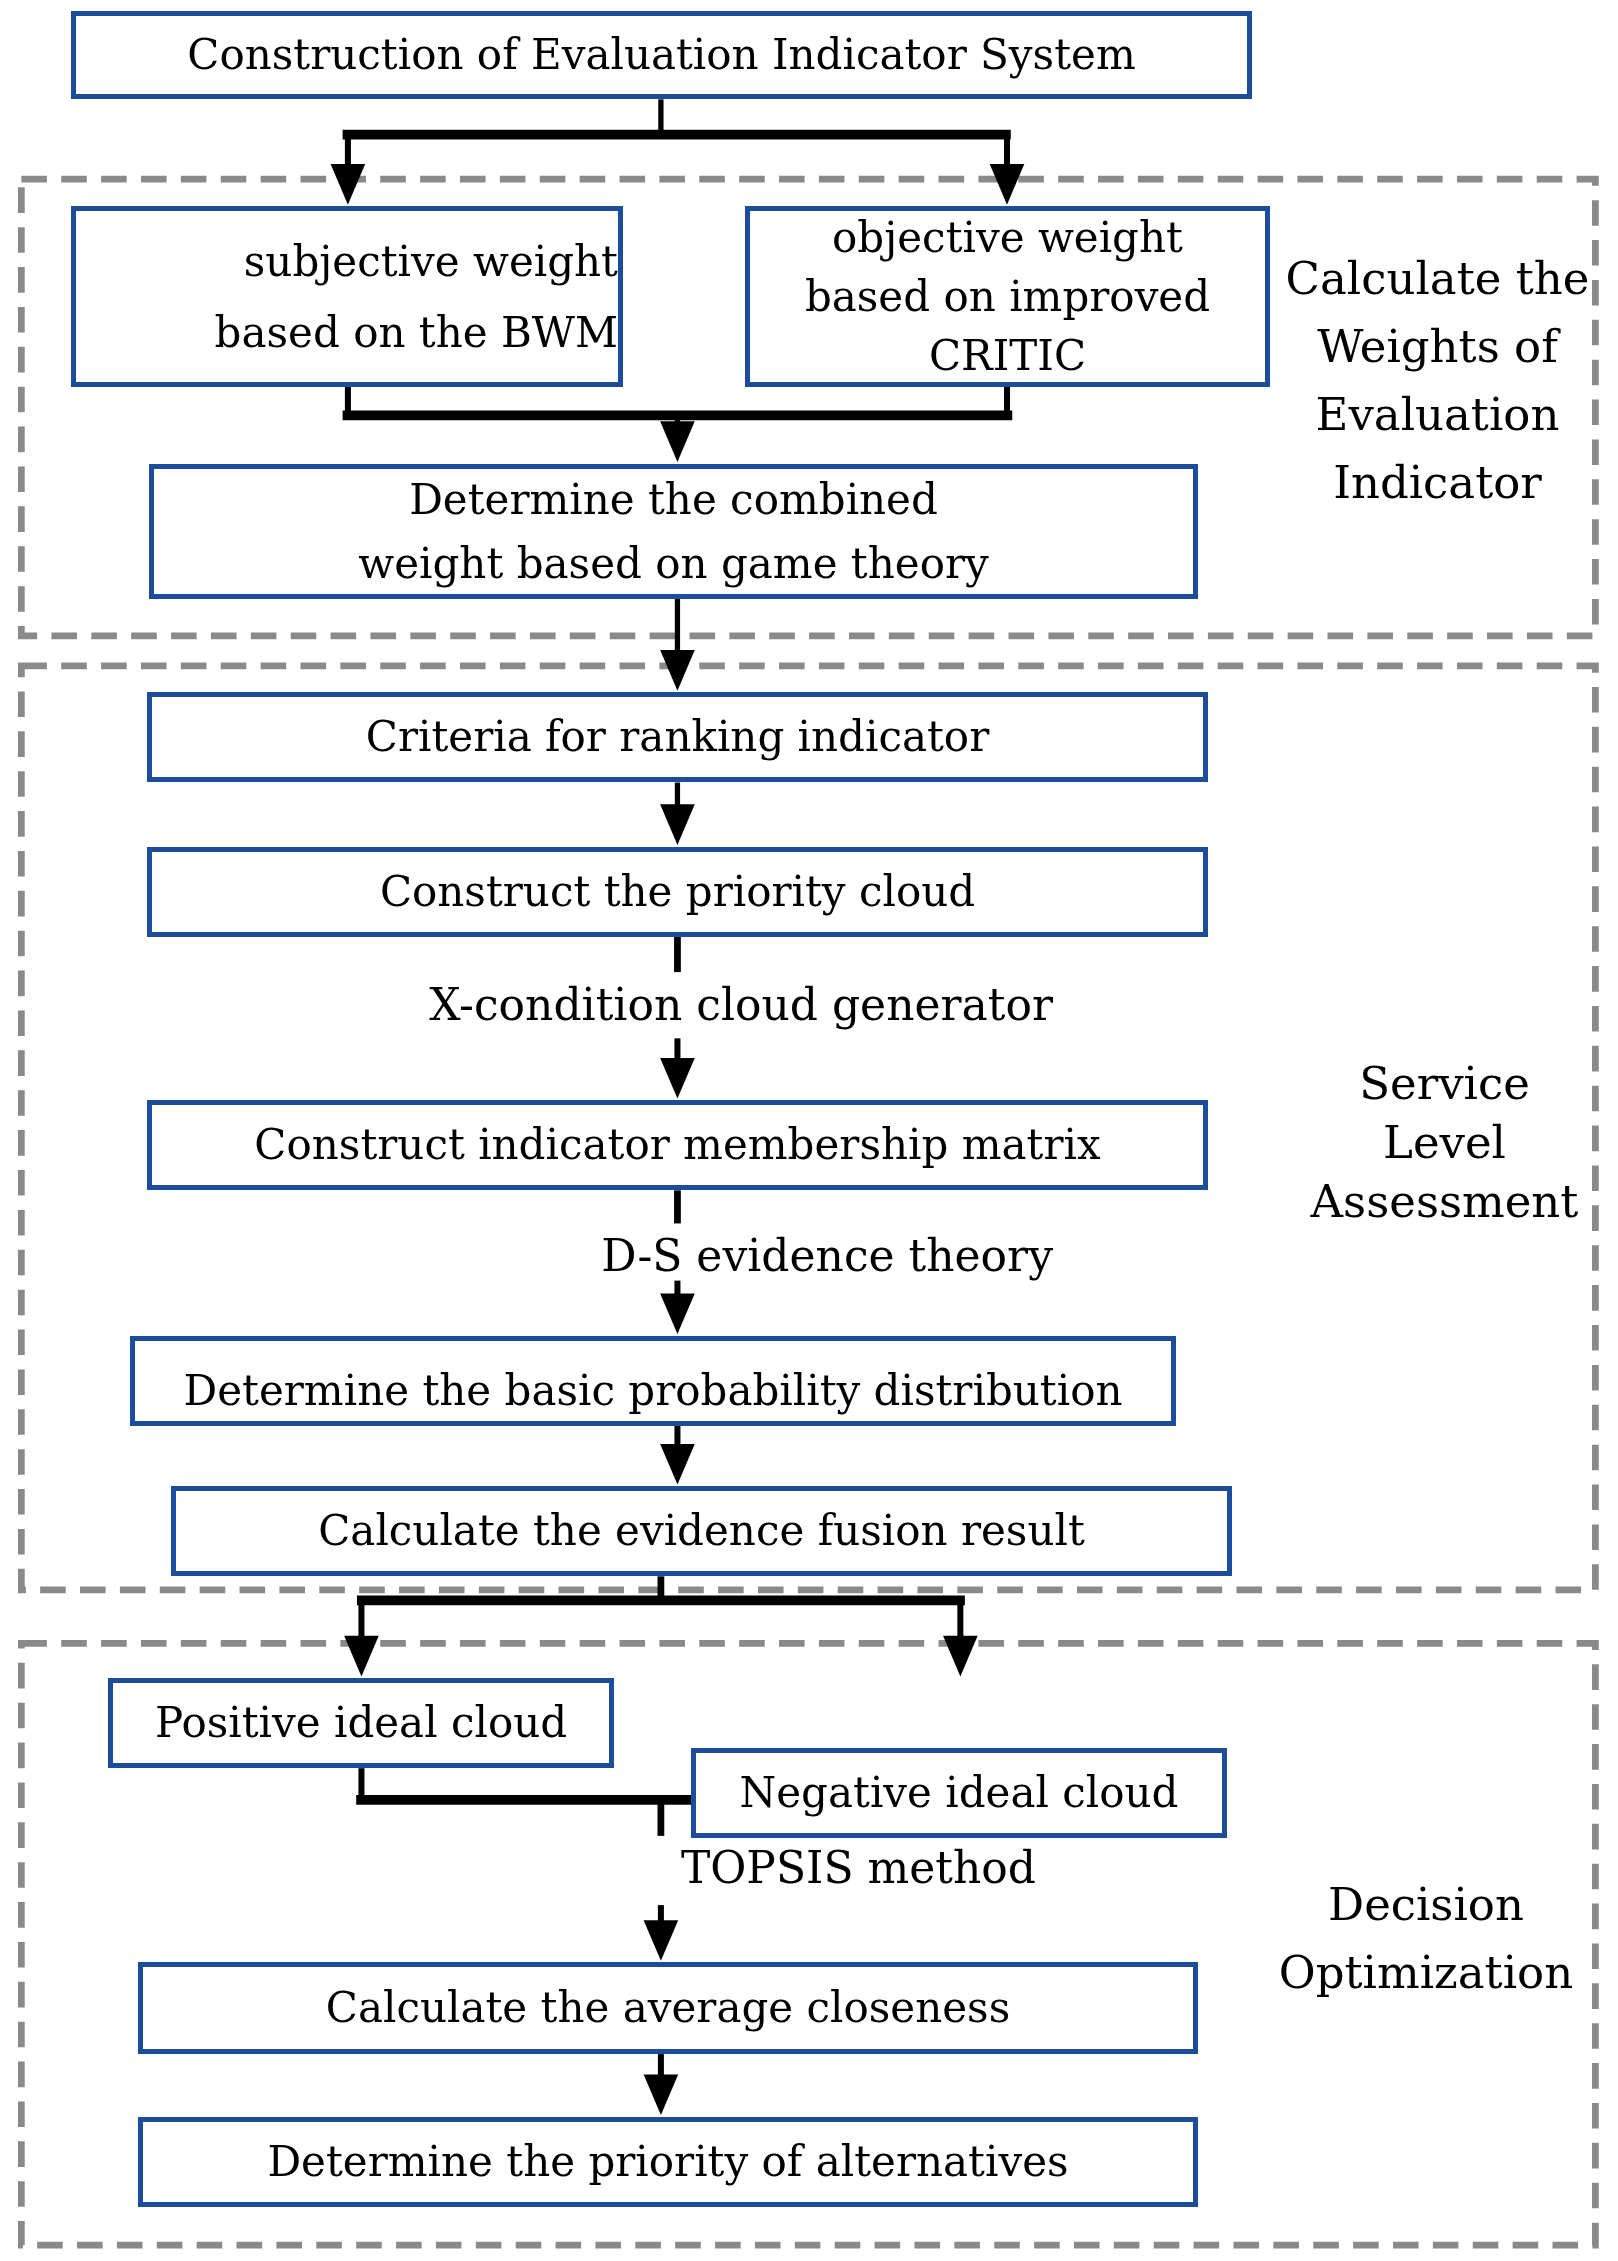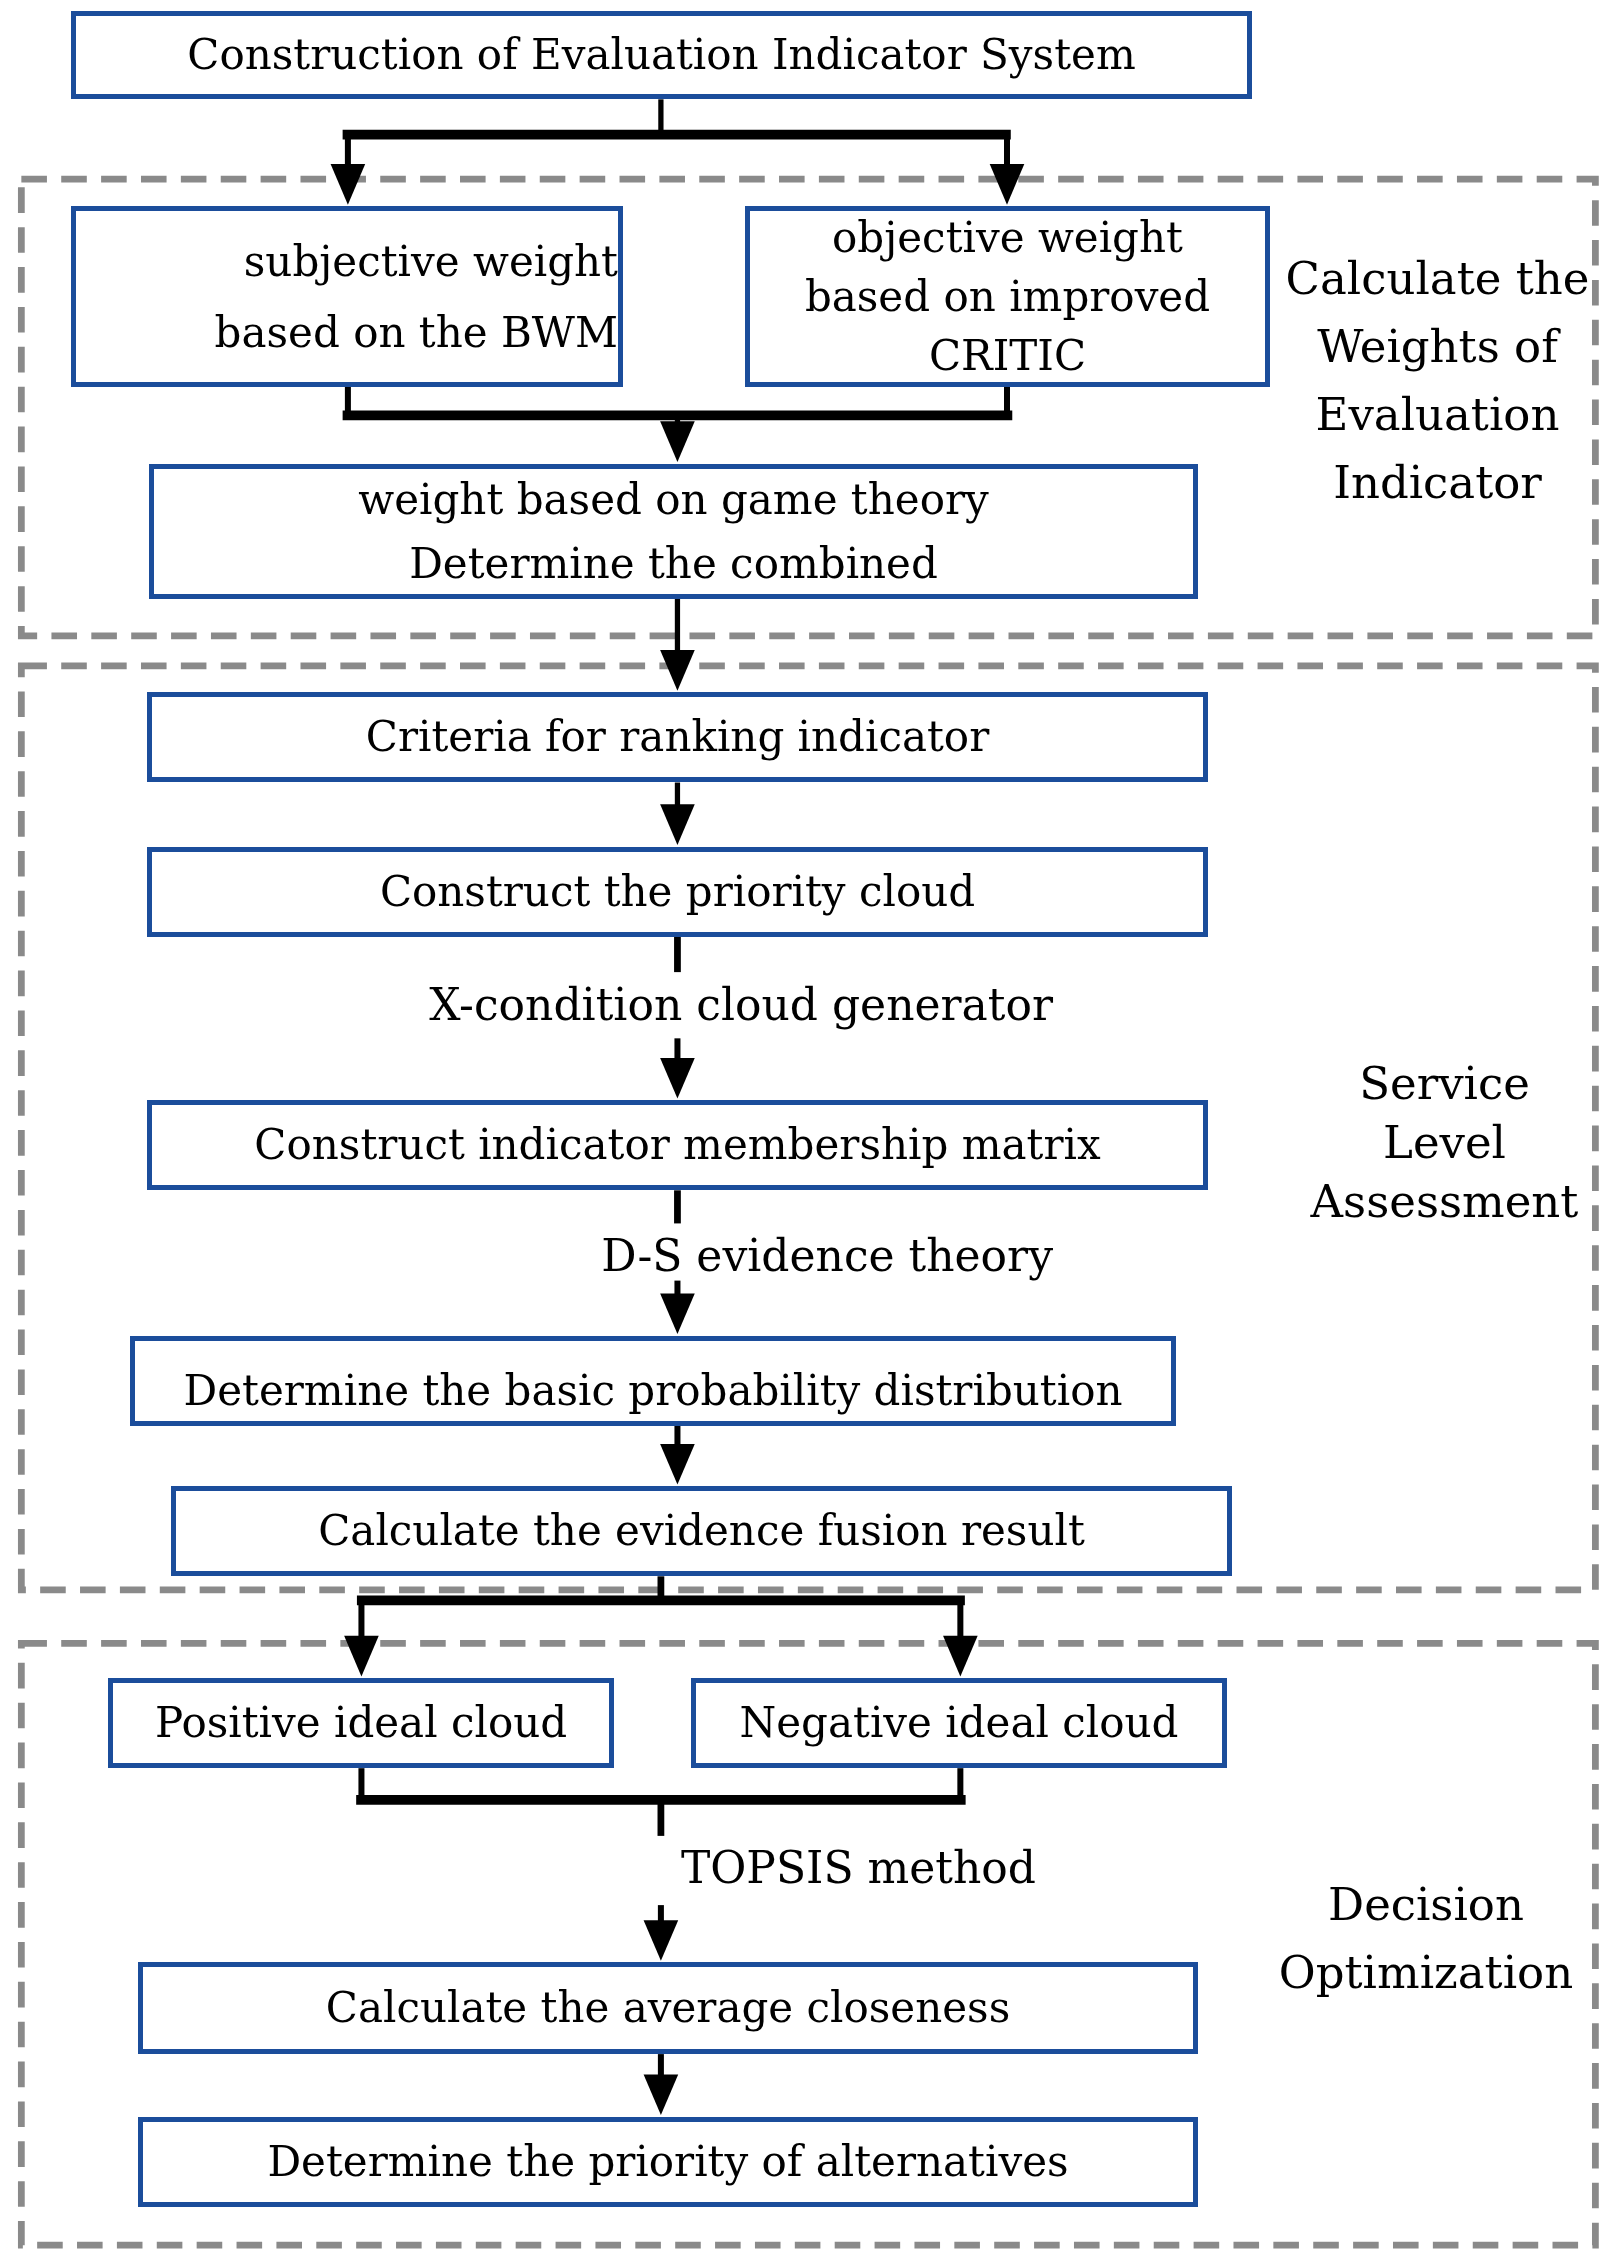--- a/index.html
+++ b/index.html
@@ -138,22 +138,22 @@
     <div class="ln">based on the BWM</div>
   </div>
 
   <div class="node lh78" style="left:745px; top:206px; width:525px; height:181px;">
     <div class="ln">objective weight</div>
     <div class="ln">based on improved</div>
     <div class="ln">CRITIC</div>
   </div>
 
   <div class="node lh85" style="left:149px; top:464px; width:1049px; height:135px;">
+    <div class="ln">Determine the combined</div>
     <div class="ln">weight based on game theory</div>
-    <div class="ln">Determine the combined</div>
   </div>
 
   <div class="node" style="left:147px; top:692px; width:1061px; height:90px;">
     <div class="ln">Criteria for ranking indicator</div>
   </div>
 
   <div class="node" style="left:147px; top:847px; width:1061px; height:90px;">
     <div class="ln">Construct the priority cloud</div>
   </div>
 
@@ -170,21 +170,21 @@
   </div>
 
   <div class="node" style="left:147px; top:1486px; width:1061px; height:90px;margin-left:24px;">
     <div class="ln">Calculate the evidence fusion result</div>
   </div>
 
   <div class="node" style="left:108px; top:1678px; width:506px; height:90px;">
     <div class="ln">Positive ideal cloud</div>
   </div>
 
-  <div class="node" style="left:691px; top:1678px; width:536px; height:90px;">
+  <div class="node" style="left:691px; top:1748px; width:536px; height:90px;">
     <div class="ln">Negative ideal cloud</div>
   </div>
 
   <div class="free-text" style="left:284px; top:1841px; width:752px;">TOPSIS method</div>
 
   <div class="node" style="left:138px; top:1962px; width:1060px; height:92px;">
     <div class="ln">Calculate the average closeness</div>
   </div>
 
   <div class="node" style="left:138px; top:2117px; width:1060px; height:90px;">

